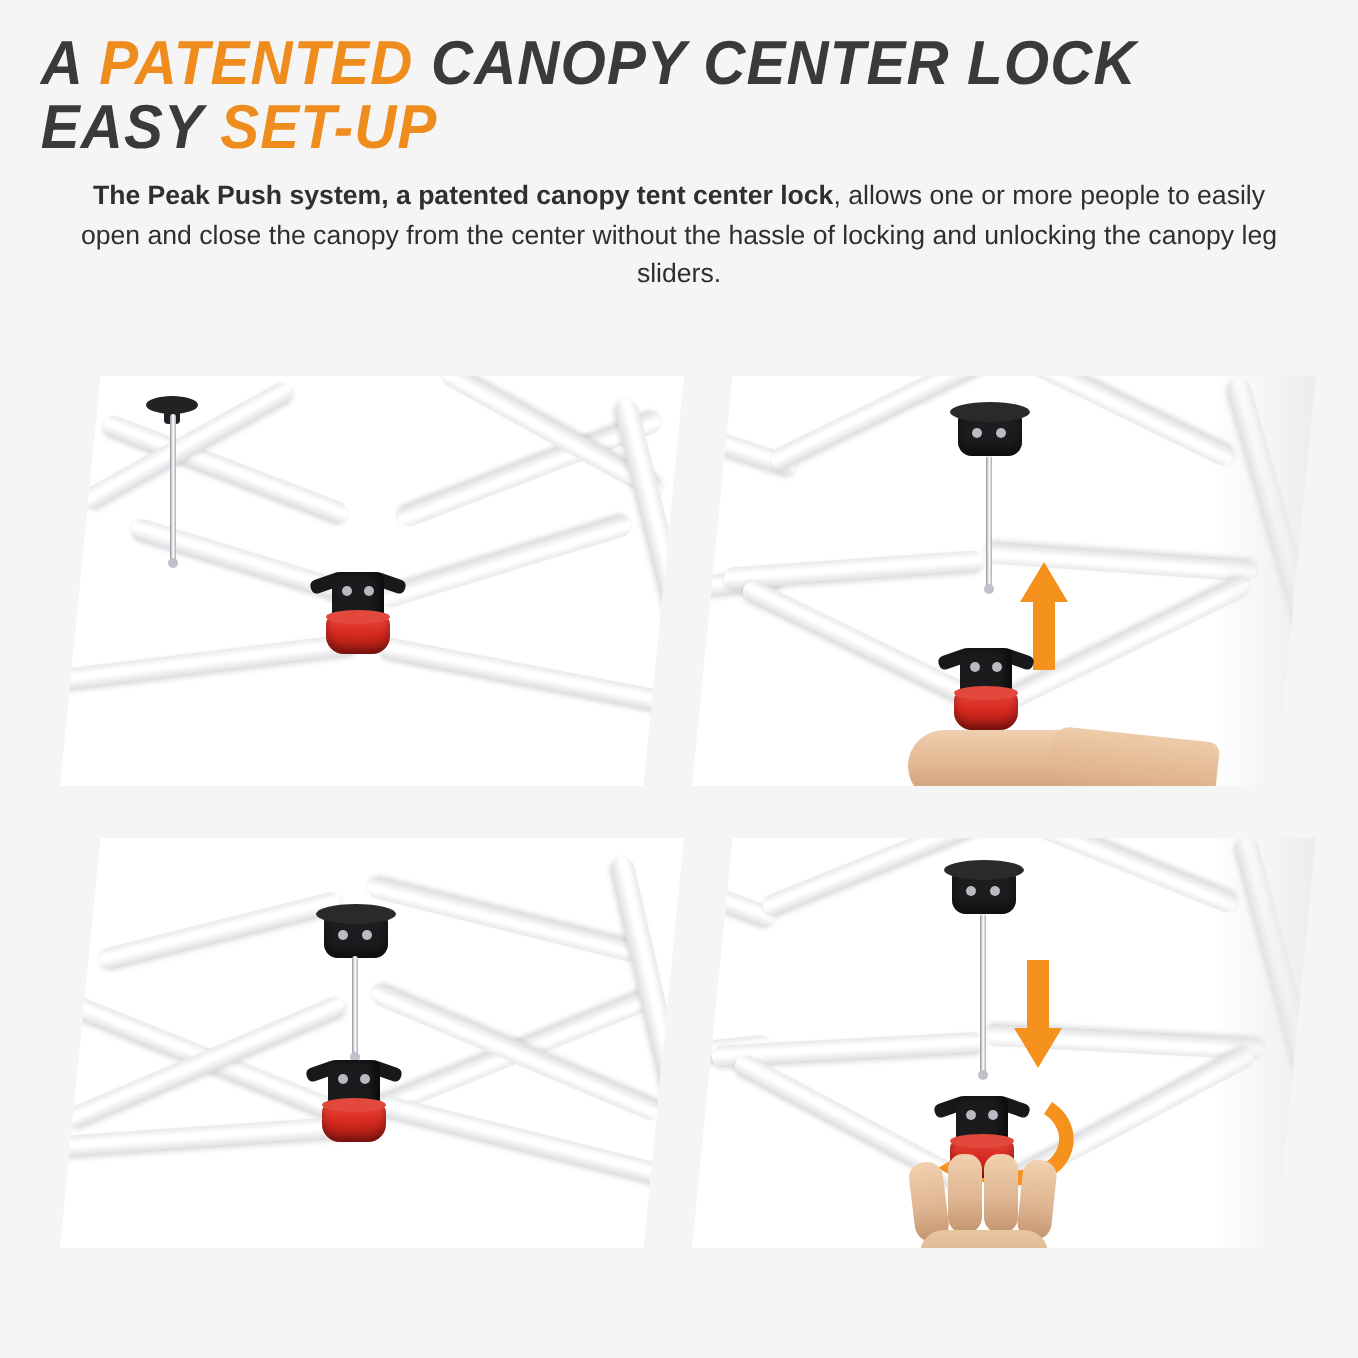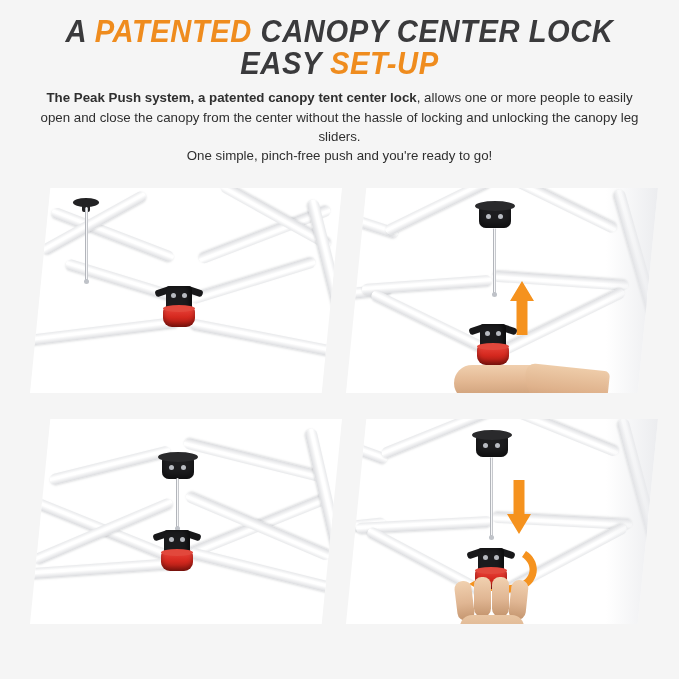--- a/index.html
+++ b/index.html
@@ -10,21 +10,21 @@
     width: 679px;
     height: 679px;
     background: #f5f5f5;
     font-family: "Liberation Sans", sans-serif;
     overflow: hidden;
     position: relative;
   }
 
   
   .headline {
-    text-align: center;
+    text-align: left;
     padding-top: 16px;
     line-height: 1.02;
   }
   .headline-line {
     font-family: "Liberation Sans Narrow", "Liberation Sans", sans-serif;
     font-weight: bold;
     font-style: italic;
     font-size: 31px;
     letter-spacing: 0.6px;
     color: #3a3a3c;
@@ -247,21 +247,20 @@
 </head>
 <body>
 
 <div class="headline">
   <div class="headline-line"><span>A </span><span class="hl">PATENTED</span><span> CANOPY CENTER LOCK</span></div>
   <div class="headline-line"><span>EASY </span><span class="hl">SET-UP</span></div>
 </div>
 
 <div class="body-copy">
   <span><b>The Peak Push system, a patented canopy tent center lock</b><span>, allows one or more people to easily open and close the canopy from the center without the hassle of locking and unlocking the canopy leg sliders.</span></span>
-  <div>One simple, pinch-free push and you're ready to go!</div>
 </div>
 
 <div class="grid">
 
   <div class="panel p1">
     <div class="scene">
 
       <div class="tube" style="left:22px; top:18px; width:130px; height:11px; transform:rotate(21deg);"></div>
       <div class="tube" style="left:300px; top:16px; width:140px; height:11px; transform:rotate(159deg);"></div>
       <div class="tube" style="left:12px; top:58px; width:118px; height:11px; transform:rotate(-29deg);"></div>

